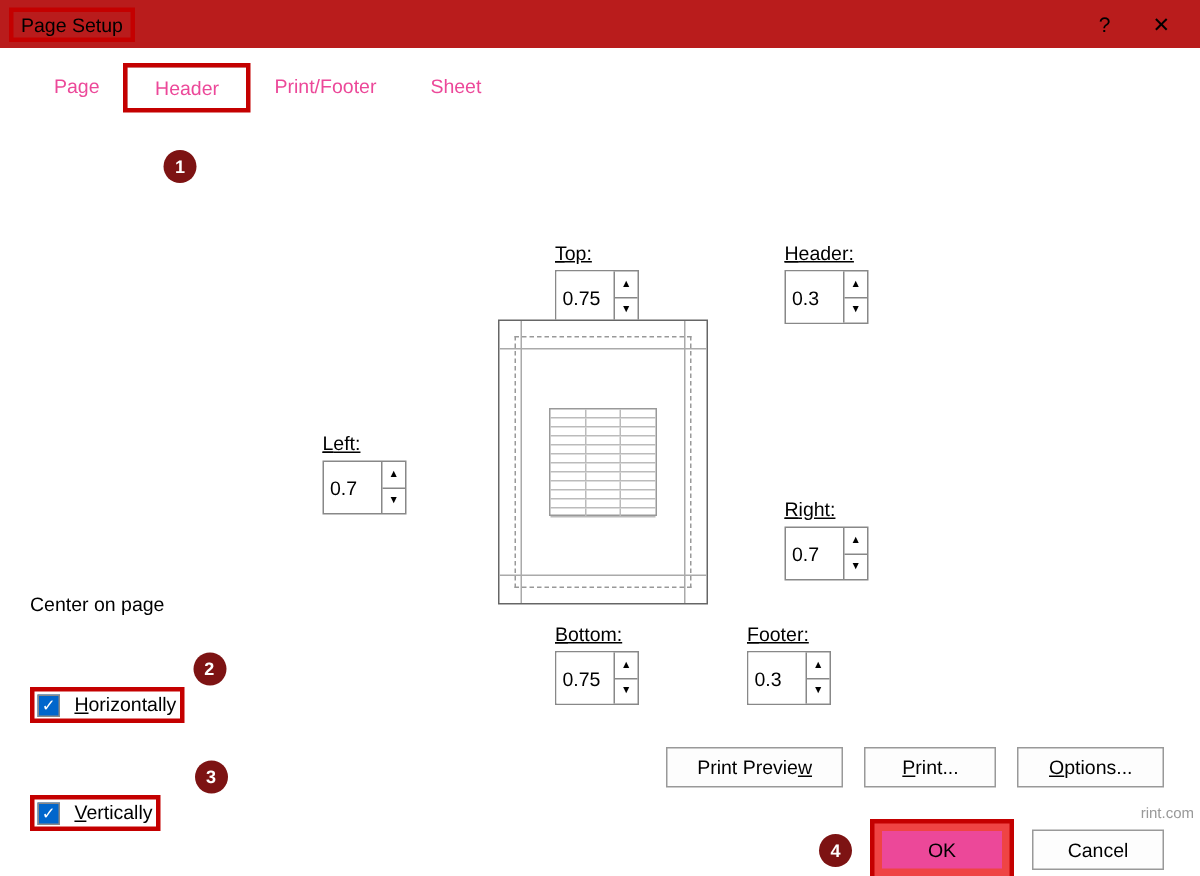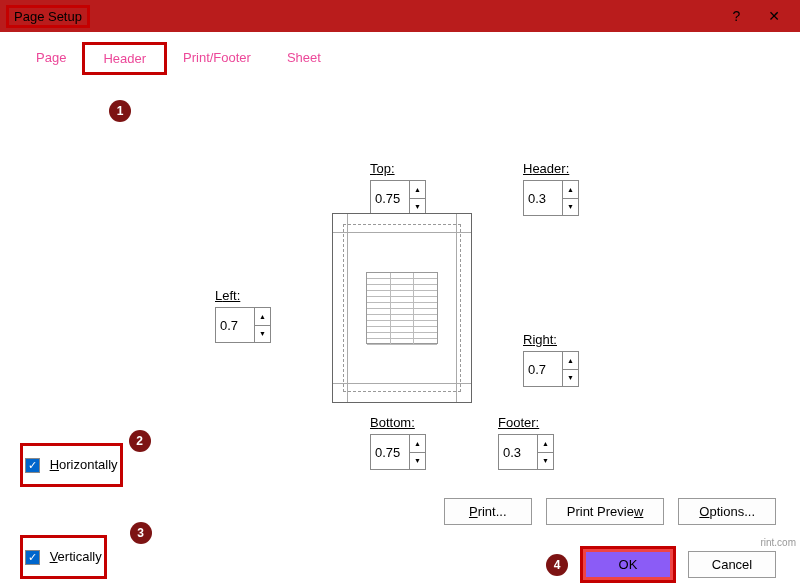--- a/index.html
+++ b/index.html
@@ -35,23 +35,23 @@
 .grid-area .row div { flex: 1; border-right: 1px solid #bbb; }
 .grid-area .row div:last-child { border-right: none; }
 .hline { position: absolute; height: 1px; background: #aaa; }
 .vline { position: absolute; width: 1px; background: #aaa; }
 .center-section { position: absolute; left: 20px; top: 395px; }
 .cb-row { display: flex; align-items: center; padding: 3px 4px; margin-top: 2px; }
 .cb { width: 15px; height: 15px; border: 1px solid #888; background: #0066cc; margin-right: 6px; display: inline-flex; align-items: center; justify-content: center; color: #fff; font-size: 11px; }
 .footer-btns { position: absolute; right: 24px; top: 498px; display: flex; gap: 14px; }
 .btn { border: 1px solid #999; background: #fdfdfd; padding: 5px 20px; cursor: default; min-width: 88px; text-align: center; }
 .ok-row { position: absolute; right: 24px; top: 548px; display: flex; gap: 14px; align-items: center; }
-.btn-ok { border: 4px solid #ef4444; background: #8b5cf6; padding: 5px 30px; min-width: 92px; text-align: center; }
+.btn-ok { border: 6px solid #ef4444; background: #ec4899; padding: 5px 30px; min-width: 92px; text-align: center; }
 .highlight-red { outline: 3px solid #c40000; outline-offset: -1px; }
-.box-red { border: 3px solid #c40000; display: inline-block; padding: 11px 2px; margin-top: 48px; }
+.box-red { border: 3px solid #c40000; display: inline-block; padding: 1px 2px; margin-top: 48px; }
 .watermark { position: absolute; right: 4px; bottom: 36px; font-size: 10px; color: #999; }
 </style>
 </head>
 <body>
 
 <div class="titlebar">
   <span class="title highlight-red">Page Setup</span>
   <div class="title-controls">
     <span class="help-icon">?</span>
     <span class="close-icon">✕</span>
@@ -200,39 +200,40 @@
         <div class="row">
           <div></div>
           <div></div>
           <div></div>
         </div>
     </div>
   </div>
 </div>
 
 <div class="center-section">
+  <div>Center on page</div>
   <div style="display:flex;align-items:center;gap:6px">
     <div class="cb-row box-red">
       <span class="cb">✓</span>
       <span><span class="underline">H</span>orizontally</span>
     </div>
     <span class="badge">2</span>
   </div>
   <div style="display:flex;align-items:center;gap:23px">
     <div class="cb-row box-red">
       <span class="cb">✓</span>
       <span><span class="underline">V</span>ertically</span>
     </div>
     <span class="badge">3</span>
   </div>
 </div>
 
 <div class="footer-btns">
+  <div class="btn">Print Previe<span class="underline">w</span></div>
   <div class="btn"><span class="underline">P</span>rint...</div>
-  <div class="btn">Print Previe<span class="underline">w</span></div>
   <div class="btn"><span class="underline">O</span>ptions...</div>
 </div>
 
 <div class="ok-row">
   <span class="badge">4</span>
   <div class="btn-ok highlight-red">OK</div>
   <div class="btn">Cancel</div>
 </div>
 
 <div class="watermark">rint.com</div>

